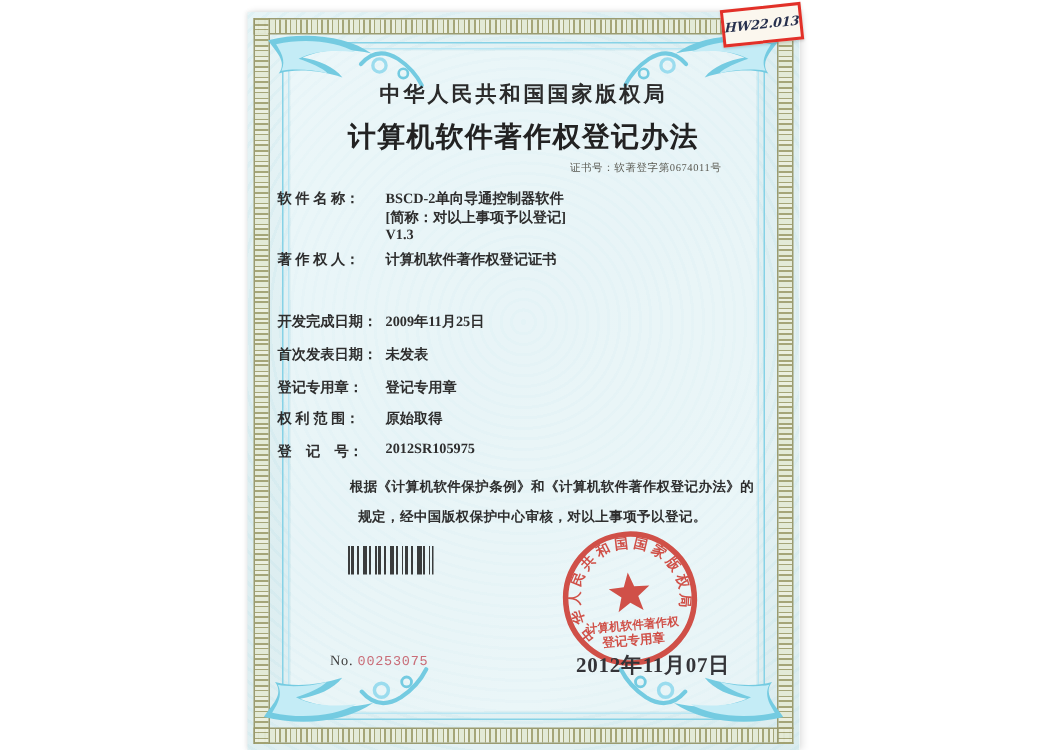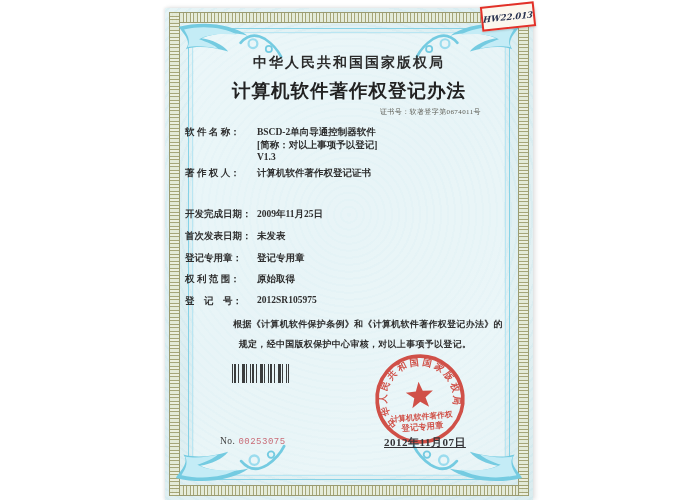--- a/index.html
+++ b/index.html
@@ -34,22 +34,22 @@
   .row .lbl{position:absolute;left:20px;}
   .row .val{position:absolute;left:92px;}
   .statement{position:absolute;left:40px;top:306px;width:300px;font-size:9px;font-weight:600;
         color:#2e2e2e;line-height:20px;text-indent:26px;letter-spacing:.3px;text-align:center;}
   
   .barcode{position:absolute;left:67px;top:356px;width:57px;height:19px;
         background:repeating-linear-gradient(90deg,#1c1c1c 0 1px,transparent 1px 2px,#1c1c1c 2px 4px,transparent 4px 6px,#1c1c1c 6px 7px,transparent 7px 10px,#1c1c1c 10px 13px,transparent 13px 14px,#1c1c1c 14px 15px,transparent 15px 18px);
         opacity:.85;}
   .serial{position:absolute;left:55px;top:428px;font-size:9.5px;color:#3c3c3c;letter-spacing:.5px;}
   .serial .digits{color:#c96d78;font-family:"Liberation Mono","DejaVu Sans Mono",monospace;font-size:9px;}
-  .issue-date{position:absolute;left:219px;top:427px;font-size:11px;font-weight:bold;color:#343438;
-        letter-spacing:.5px;z-index:6;text-decoration:underline;}
+  .issue-date{position:absolute;left:219px;top:427px;font-size:14px;font-weight:bold;color:#343438;
+        letter-spacing:.5px;z-index:6;}
   
   .seal{position:absolute;left:208px;top:344px;width:94px;height:94px;z-index:5;
         transform:rotate(-5deg);opacity:.88;}
   
   .sticker{position:absolute;left:316px;top:-4px;width:50px;height:21px;z-index:9;
         background:#fbf7ee;border:2px solid #e23028;transform:rotate(-6deg);
         display:flex;align-items:center;justify-content:center;box-shadow:0 1px 2px rgba(0,0,0,.15);}
   .sticker span{font-family:"DejaVu Serif","Liberation Serif",serif;font-style:italic;
         font-size:8.5px;font-weight:bold;color:#27304d;transform:skewX(-8deg);}
 </style>

